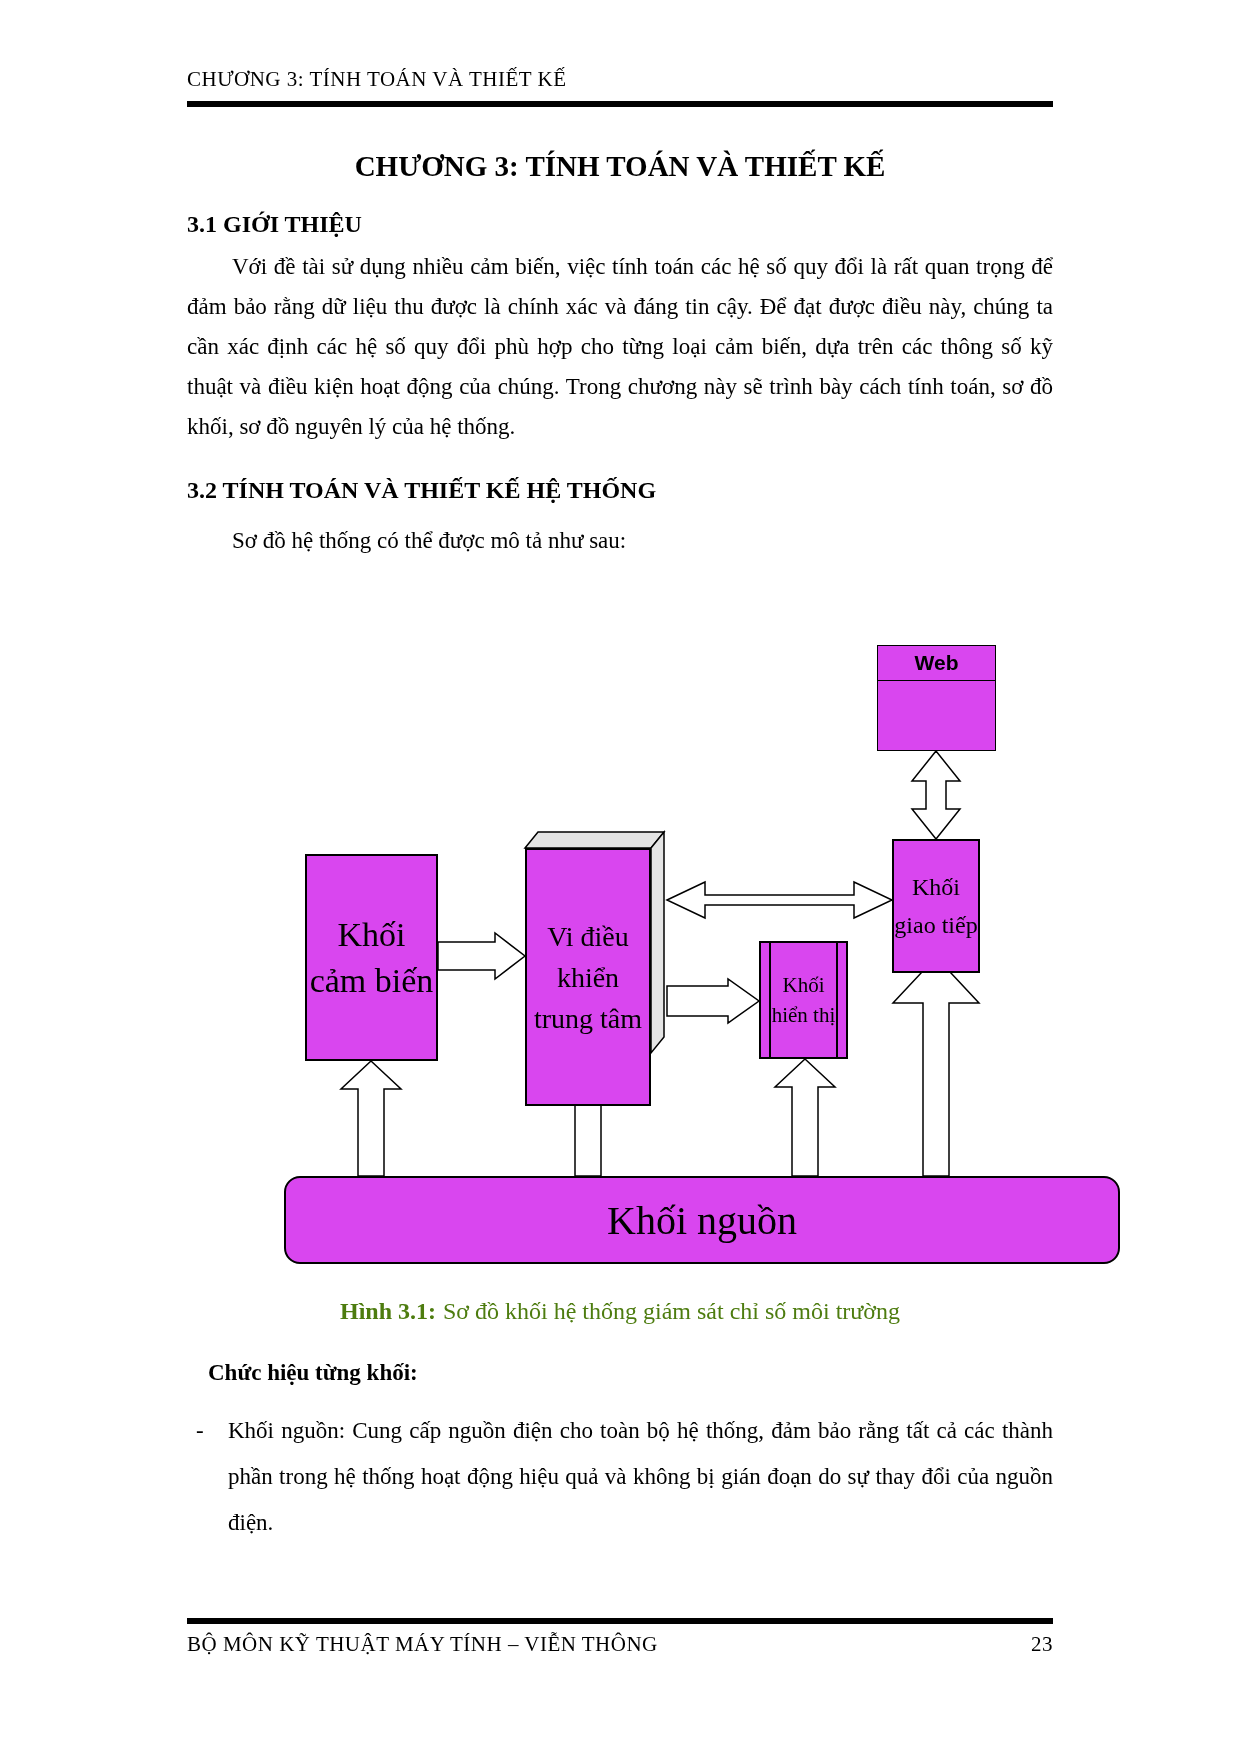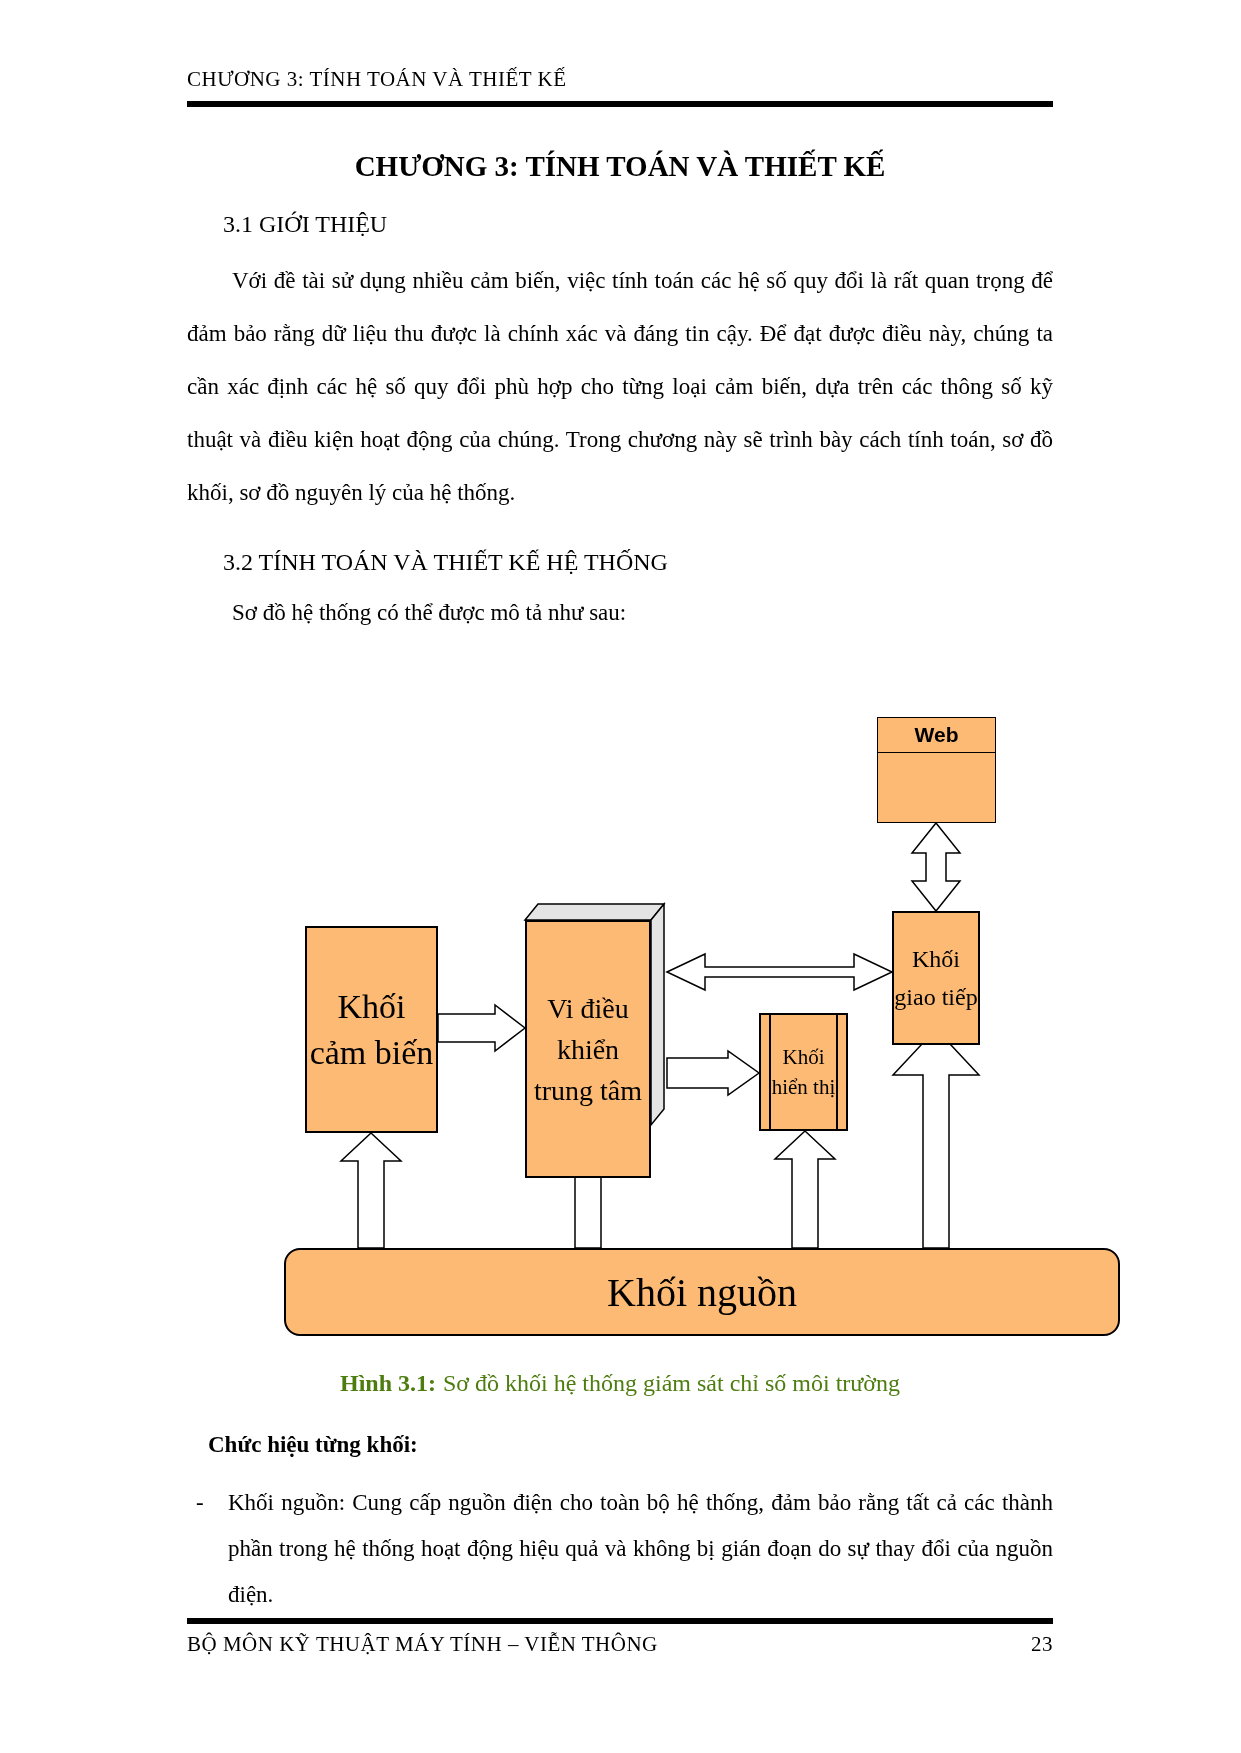--- a/index.html
+++ b/index.html
@@ -16,33 +16,33 @@
     font-size:21px;line-height:26px;
     letter-spacing:.5px;
     border-bottom:6px solid #000;
     padding-bottom:9px;
   }
   
   .doc-title{
     margin-top:40px;text-align:center;
     font-weight:bold;font-size:29px;line-height:38px;
   }
-  .h2{margin-top:24px;font-weight:normal;font-size:24px;line-height:30px;margin-left:36px;}
+  .h2{margin-top:24px;font-weight:bold;font-size:24px;line-height:30px;}
   .h2.second{margin-top:28px;}
   .para{
-    margin-top:15px;font-size:23px;line-height:53px;
+    margin-top:8px;font-size:23px;line-height:40px;
     text-align:justify;text-indent:45px;
   }
   .intro-line{margin-top:16px;font-size:23px;line-height:40px;text-indent:45px;}
   
   .diagram{position:relative;height:700px;margin-top:15px;}
   .diagram svg{position:absolute;left:0;top:0;z-index:1;}
   .dbox{
     position:absolute;z-index:2;box-sizing:border-box;
-    background:#fdba74;border:2px solid #000;
+    background:#d946ef;border:2px solid #000;
     display:flex;align-items:center;justify-content:center;
     text-align:center;
   }
   .web-box{left:690px;top:69px;width:119px;height:106px;border-width:1.5px;
     display:block;}
   .web-title{
     box-sizing:border-box;height:35px;border-bottom:1.5px solid #000;
     display:flex;align-items:center;justify-content:center;
     font-family:"Liberation Sans","DejaVu Sans",sans-serif;
     font-weight:bold;font-size:21px;

